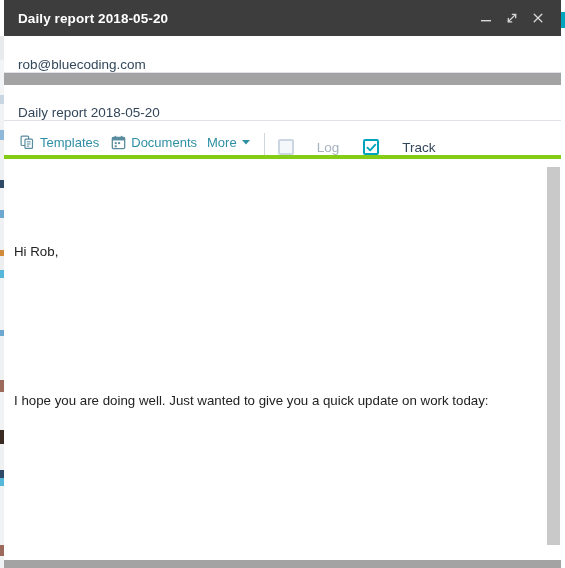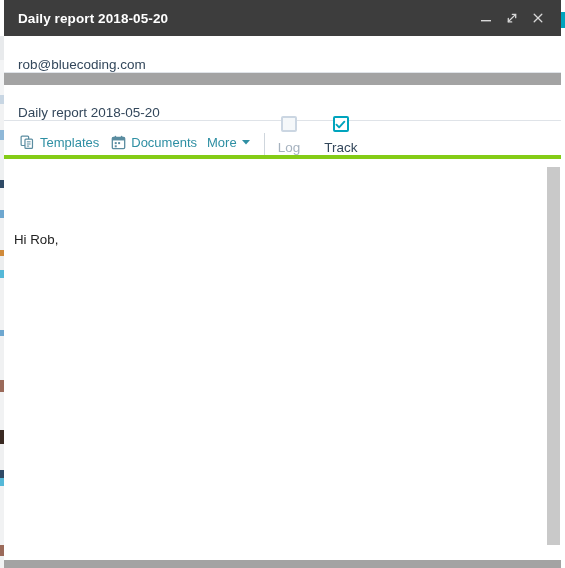--- a/index.html
+++ b/index.html
@@ -146,24 +146,23 @@
   #more-item { gap: 4px; padding-left: 4px; }
   #toolbar-separator {
     width: 1px;
     height: 22px;
     background: #cfd6dd;
     margin: 0 9px 0 7px;
   }
   .check-item {
     display: flex;
     align-items: center;
-    gap: 8px;
+    gap: 23px;
     padding: 0 4px;
     cursor: pointer;
-    flex-direction: column;
   }
   #log-item { margin-right: 16px; }
   .checkbox {
     width: 16px;
     height: 16px;
     border-radius: 2px;
     box-sizing: border-box;
     display: flex;
     align-items: center;
     justify-content: center;
@@ -188,21 +187,21 @@
     background: #ffffff;
     overflow: hidden;
   }
   #body-text {
     padding: 12px 24px 0 10px;
     font-size: 13.3px;
     line-height: 19.6px;
     color: #222222;
     white-space: pre-wrap;
   }
-  .para { margin: 0 0 0 0; }
+  .para { margin: 12px 0 0 0; }
   .blank { height: 19.6px; }
   .misspelled {
     background-image: linear-gradient(to right,
       #e8422e 0, #e8422e 2px, transparent 2px, transparent 4px);
     background-size: 4px 2px;
     background-repeat: repeat-x;
     background-position: 0 100%;
     padding-bottom: 1px;
   }
 
@@ -336,20 +335,21 @@
       <span class="check-label" id="track-label">Track</span>
     </div>
   </div>
 
   <div id="body-area">
     <div id="body-text">
 
       <div class="para">Hi Rob,</div>
       <div class="blank"></div>
 
+      <div class="para">I hope you are doing well. Just wanted to give you a quick update on work today:</div>
       <div class="blank"></div>
 
       
       
       
 
       
       
 
       

